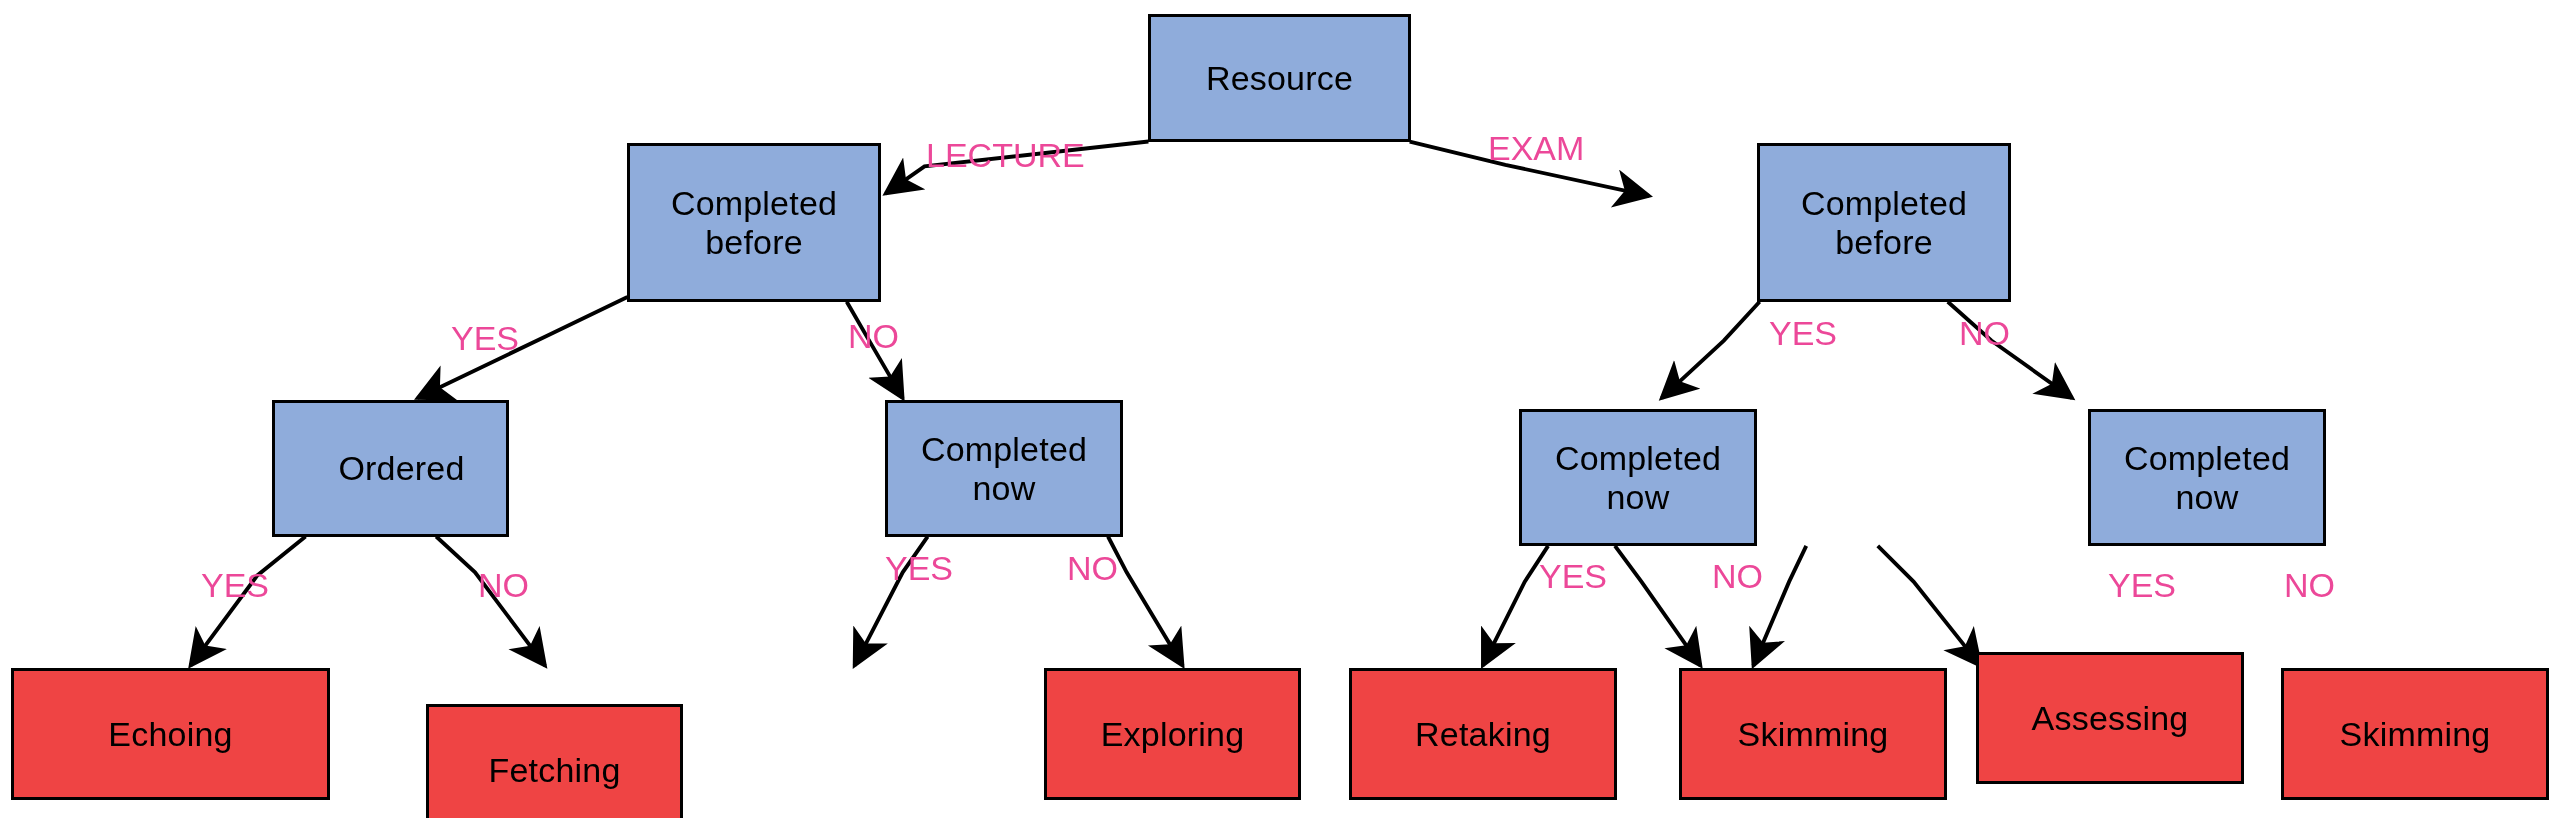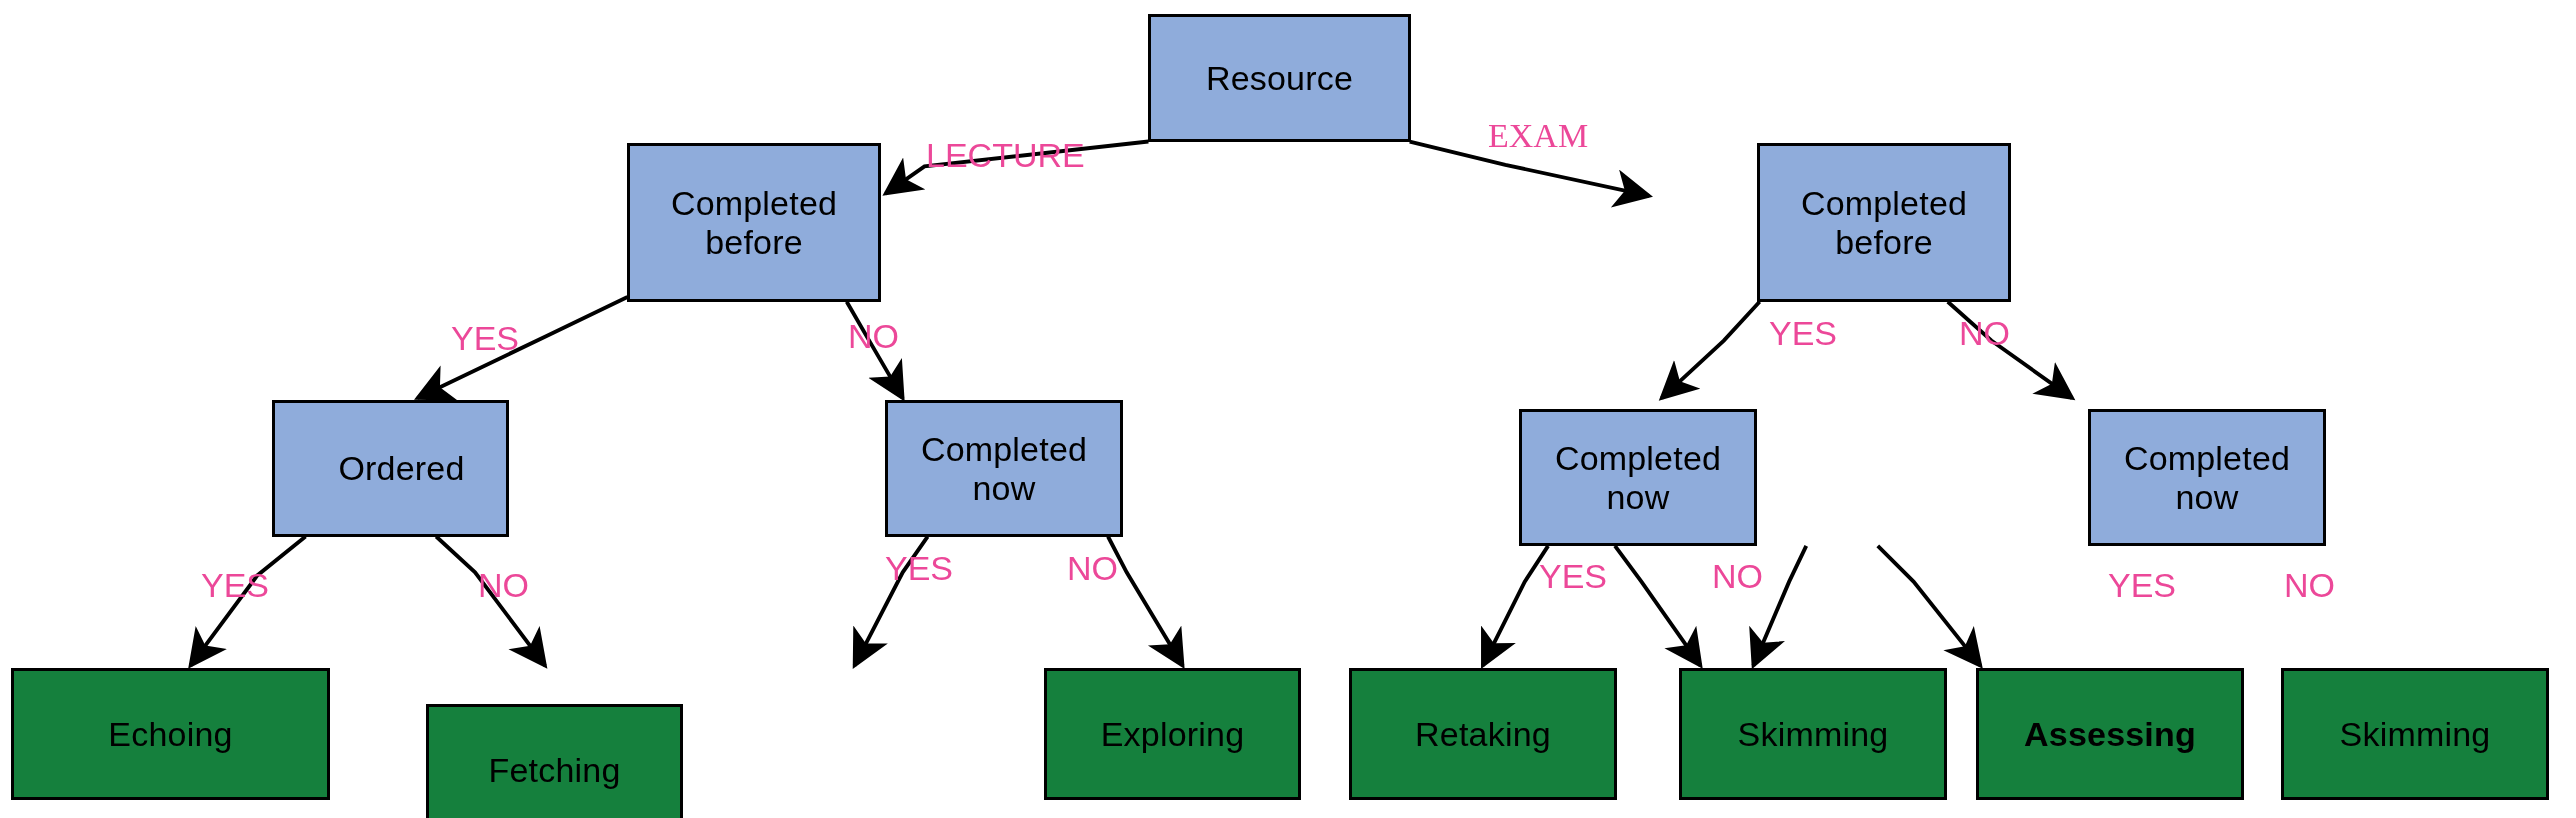--- a/index.html
+++ b/index.html
@@ -34,21 +34,21 @@
     text-align: center;
     color: #000000;
     font-size: 34px;
     line-height: 1.12;
     letter-spacing: 0.2px;
   }
   .node.decision {
     background: #8FACDB;
   }
   .node.leaf {
-    background: #15803d;
+    background: #ef4444;
   }
   .node-label {
     display: block;
     white-space: pre-line;
     padding: 0 4.7px;
   }
   .edge-label {
     position: absolute;
     color: #ec4899;
     font-size: 34px;
@@ -145,31 +145,31 @@
   </div>
 
   <div class="node leaf" style="left:1349px; top:668px; width:268px; height:132px;">
     <span class="node-label">Retaking</span>
   </div>
 
   <div class="node leaf" style="left:1679px; top:668px; width:268px; height:132px;">
     <span class="node-label">Skimming</span>
   </div>
 
-  <div class="node leaf" style="left:1976px; top:668px; width:268px; height:132px;font-weight:bold;">
+  <div class="node leaf" style="left:1976px; top:652px; width:268px; height:132px;">
     <span class="node-label">Assessing</span>
   </div>
 
   <div class="node leaf" style="left:2281px; top:668px; width:268px; height:132px;">
     <span class="node-label">Skimming</span>
   </div>
 
   <div class="edge-label" style="left:926px; top:138px;">LECTURE</div>
 
-  <div class="edge-label" style="left:1488px; top:119px;font-family:Liberation Serif, serif;">EXAM</div>
+  <div class="edge-label" style="left:1488px; top:131px;">EXAM</div>
 
   <div class="edge-label" style="left:451px; top:321px;">YES</div>
 
   <div class="edge-label" style="left:848px; top:319px;">NO</div>
 
   <div class="edge-label" style="left:201px; top:568px;">YES</div>
 
   <div class="edge-label" style="left:478px; top:568px;">NO</div>
 
   <div class="edge-label" style="left:885px; top:551px;">YES</div>

